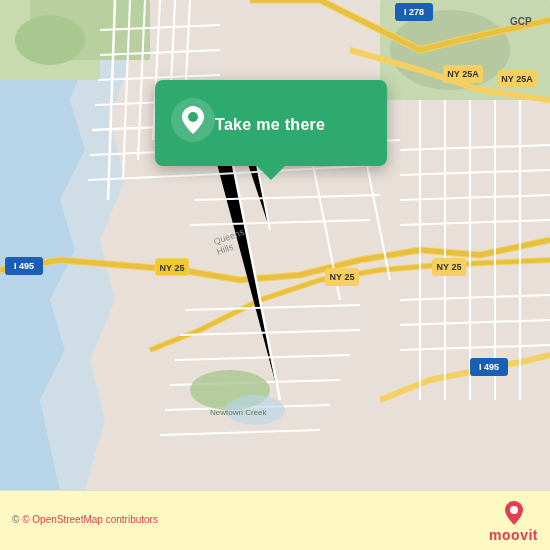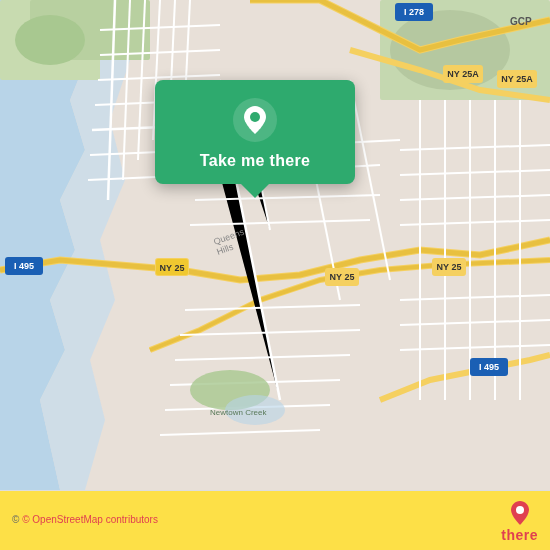--- a/index.html
+++ b/index.html
@@ -26,26 +26,25 @@
       height: 100%;
       position: absolute;
       top: 0; left: 0;
     }
 
     
     .popup-card {
       position: absolute;
       top: 80px;
       left: 155px;
-      width: 200px;
+      width: 232px;
       background: #2eaa6e;
       border-radius: 8px;
       padding: 18px 16px 14px 16px;
       display: flex;
-      flex-direction: column;
       align-items: center;
       box-shadow: 0 4px 15px rgba(0,0,0,0.3);
       cursor: pointer;
       z-index: 10;
     }
 
     .popup-card::after {
       content: '';
       position: absolute;
       bottom: -14px;
@@ -67,21 +66,21 @@
       font-size: 16px;
       font-weight: 600;
       text-align: center;
       letter-spacing: 0.3px;
     }
 
     
     .attribution-bar {
       width: 550px;
       height: 60px;
-      background: #fde047;
+      background: #fef9c3;
       display: flex;
       align-items: center;
       padding: 0 12px;
       border-top: 1px solid #ddd;
       position: relative;
     }
 
     .attribution-content {
       flex: 1;
     }
@@ -248,15 +247,15 @@
       <span>© </span>
       <span class="osm-link">© OpenStreetMap contributors</span>
     </div>
   </div>
   <div class="moovit-logo">
 
     <svg width="28" height="28" viewBox="0 0 28 28" xmlns="http://www.w3.org/2000/svg">
       <path d="M14 2 C9 2 5 6 5 11 C5 17 14 26 14 26 C14 26 23 17 23 11 C23 6 19 2 14 2 Z" fill="#e04050"></path>
       <circle cx="14" cy="11" r="4" fill="white"></circle>
     </svg>
-    <span class="moovit-text">there</span>
+    <span class="moovit-text">moovit</span>
   </div>
 </div>
 
 </body></html>

